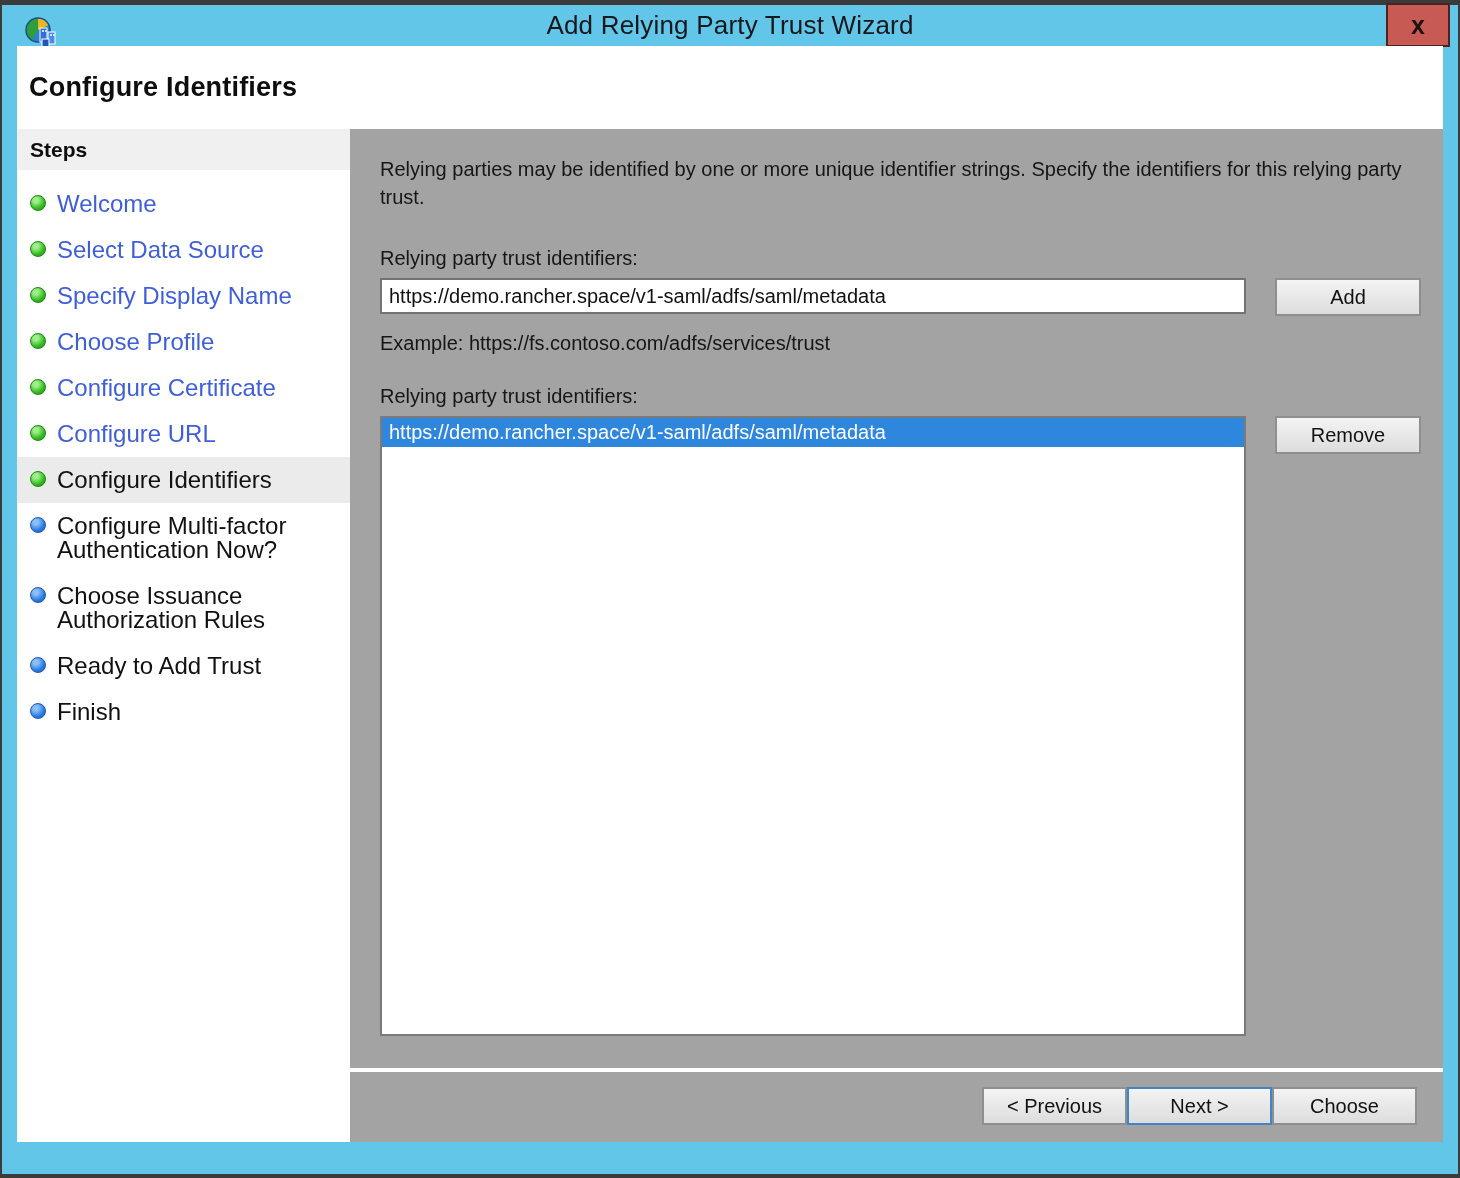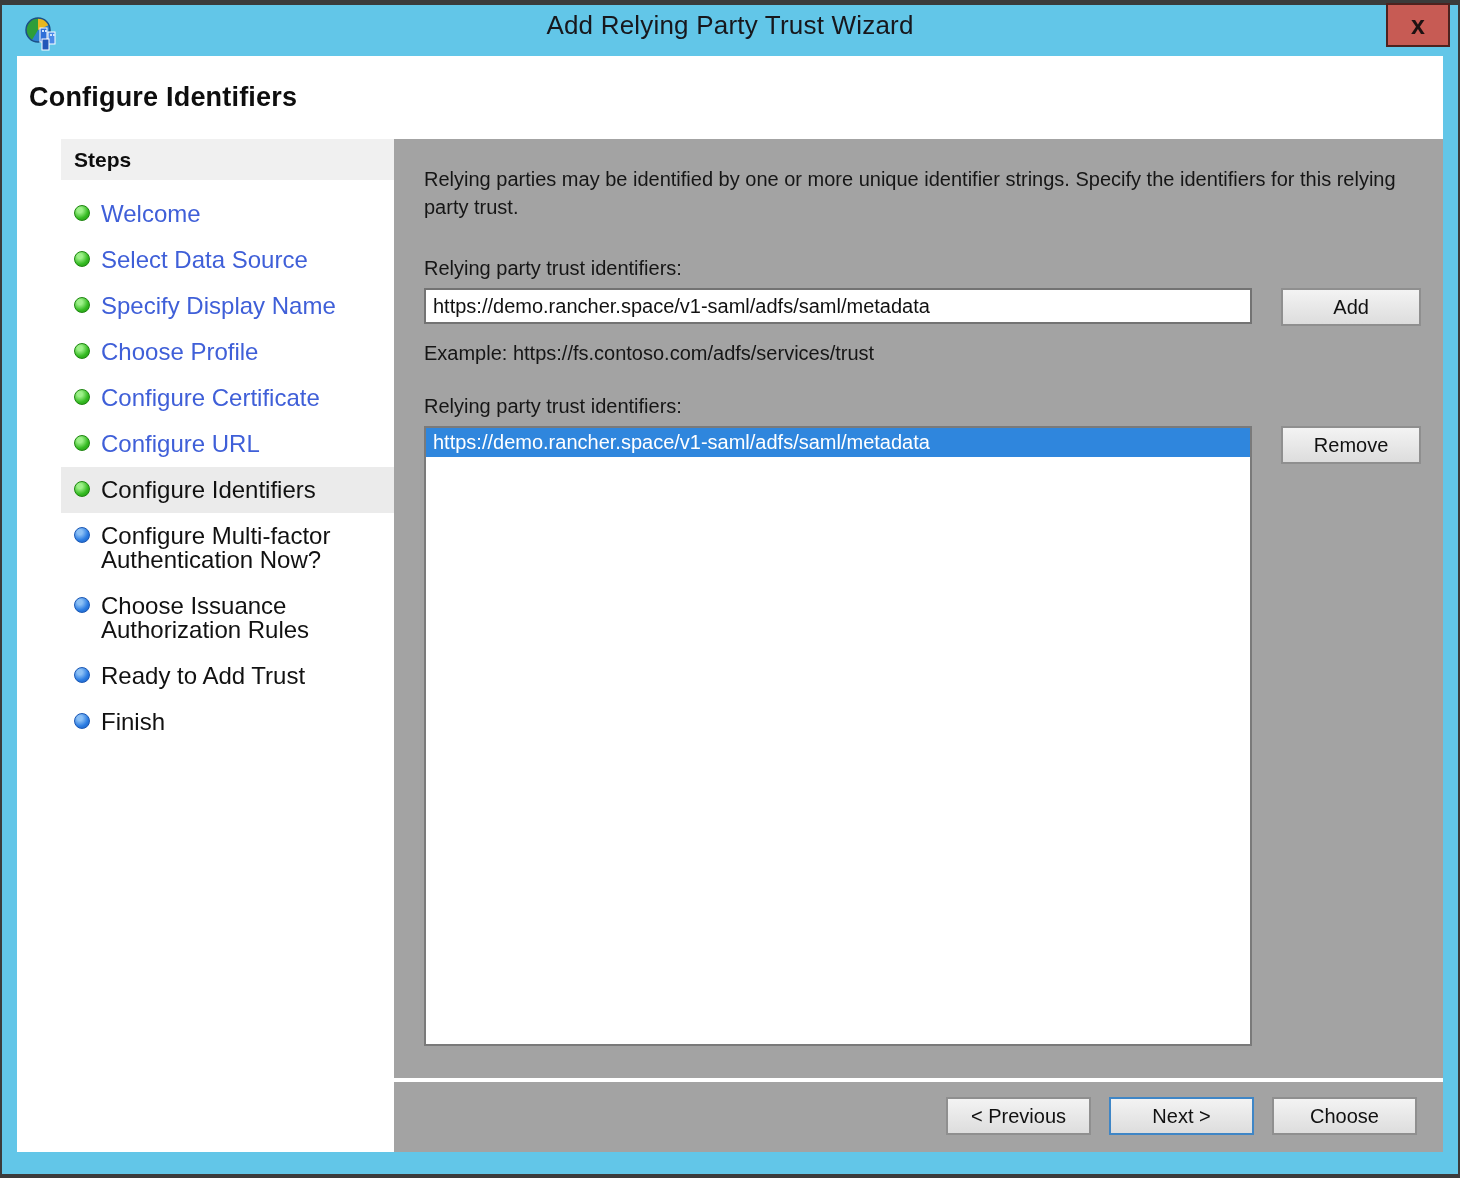--- a/index.html
+++ b/index.html
@@ -22,28 +22,28 @@
   .window-title {
     width:100%; text-align:center; font-size:26px; color:#17171c; letter-spacing:0.2px;
   }
   .close-button {
     position:absolute; top:-2px; right:8px; width:64px; height:44px;
     background:#c75b54; border:2px solid #4d221f;
     display:flex; align-items:center; justify-content:center;
     font-size:25px; font-weight:700; color:#1d1212; cursor:default;
   }
   .inner {
-    position:absolute; top:51px; left:15px; width:1426px; height:1096px;
+    position:absolute; top:41px; left:15px; width:1426px; height:1096px;
     background:#ffffff; display:flex; flex-direction:column;
   }
   .page-header {
     height:83px; background:#ffffff; display:flex; align-items:center; padding-left:12px;
   }
   .page-title { font-size:27px; font-weight:700; color:#0e0e0e; letter-spacing:0.2px; }
-  .body-row { flex:1; display:flex; min-height:0;margin-left:44px; }
+  .body-row { flex:1; display:flex; min-height:0; }
   
   .sidebar { width:333px; background:#ffffff; display:flex; flex-direction:column; }
   .steps-header {
     height:44px; background:#f0f0f0; border-bottom:3px solid #ffffff;
     display:flex; align-items:center; padding-left:13px;
     font-size:21px; font-weight:700; color:#0e0e0e;
   }
   .steps-list { list-style:none; margin-top:8px; }
   .steps-list li {
     display:flex; align-items:flex-start;
@@ -84,21 +84,21 @@
   .listbox {
     width:866px; height:620px; background:#ffffff; border:2px solid #7a7a7a; overflow:hidden;
   }
   .list-item-selected {
     height:29px; background:#2f86dd; color:#ffffff; font-size:20px;
     display:flex; align-items:center; padding-left:7px; white-space:nowrap;
   }
   .footer-divider { height:4px; background:#ffffff; }
   .footer {
     height:70px; display:flex; justify-content:flex-end; align-items:flex-start;
-    gap:18px; padding:15px 26px 0 0;
+    padding:15px 26px 0 0;
   }
   .nav-btn {
     width:145px; height:38px;
     background:linear-gradient(#f3f3f3, #dddddd);
     border:2px solid #8f8f8f;
     font-family:"Liberation Sans", sans-serif; font-size:20px; color:#111; cursor:default;
   }
   .nav-btn.default { border:2px solid #3f86c6; }
 </style>
 </head>

